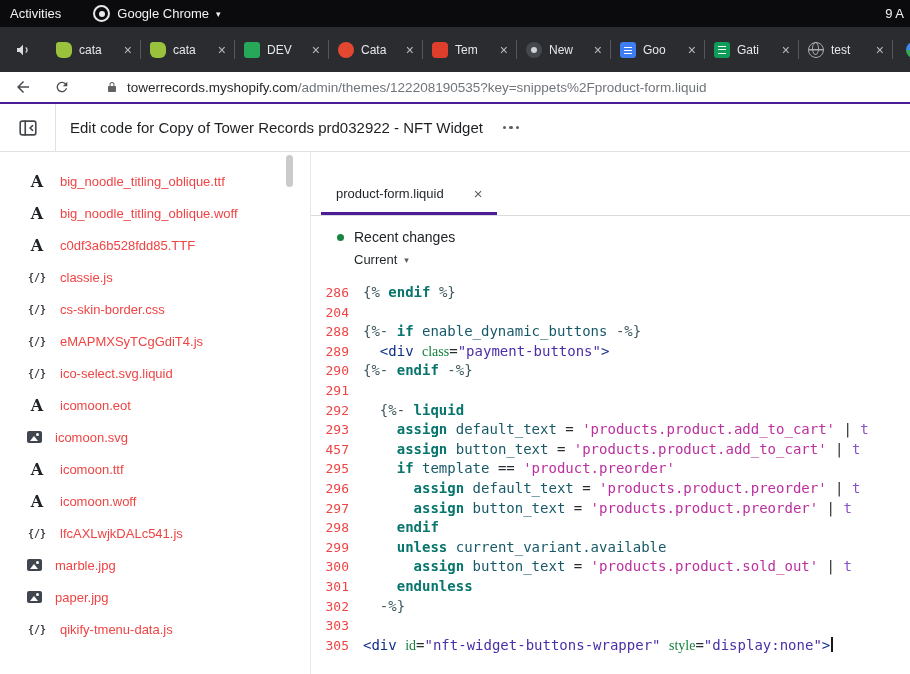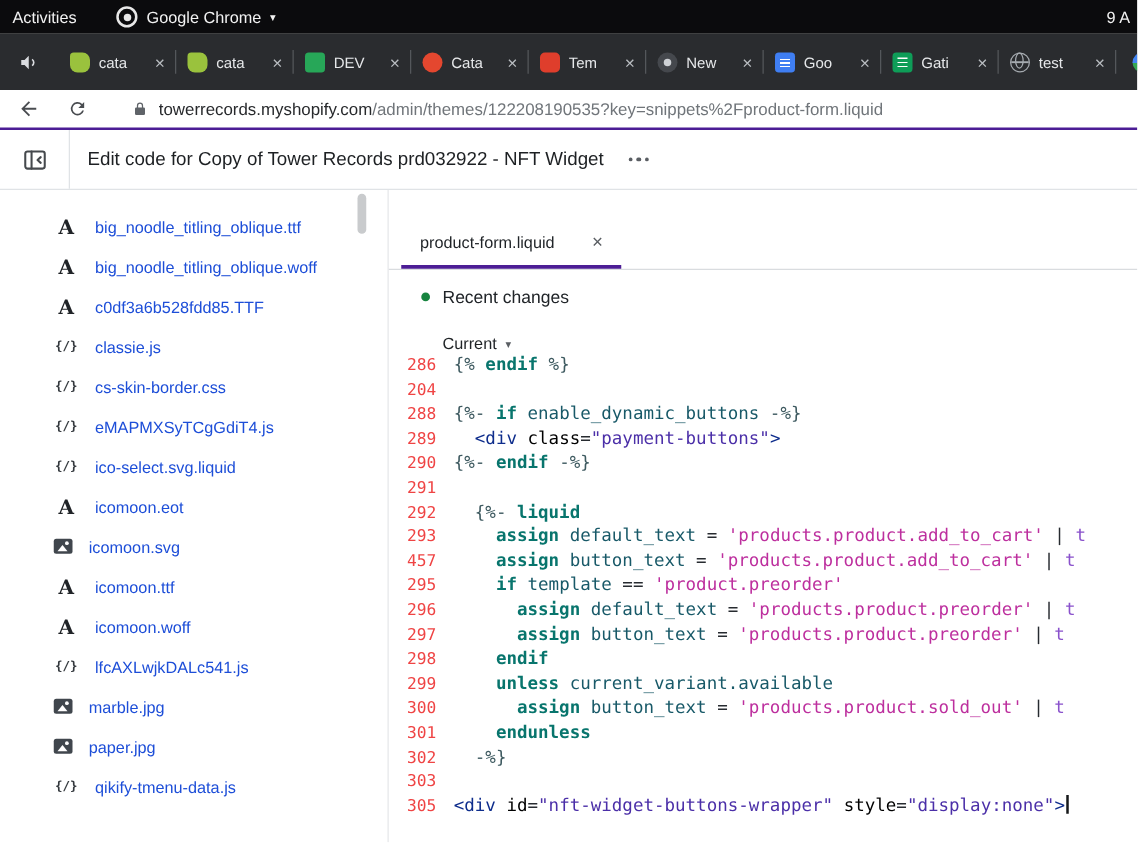--- a/index.html
+++ b/index.html
@@ -62,56 +62,56 @@
   .page-header{height:48px;border-bottom:1px solid #e0e3e6;display:flex;align-items:center;flex:none;box-sizing:border-box;}
   .exit-btn{width:56px;height:100%;border-right:1px solid #e0e3e6;display:flex;align-items:center;justify-content:center;box-sizing:border-box;}
   .page-title{margin-left:14px;font-size:15px;color:#1d2023;}
   .more-dots{margin-left:18px;display:flex;gap:3px;align-items:center;padding:6px 2px;}
   .more-dots i{width:3.5px;height:3.5px;border-radius:50%;background:#5a5e63;}
 
   .page-body{flex:1;display:flex;min-height:0;}
 
   
   .sidebar{width:310px;flex:none;position:relative;padding-top:13px;box-sizing:border-box;overflow:hidden;}
-  .file-row{height:32px;display:flex;align-items:center;padding-left:43px;gap:13px;font-size:13px;color:#1d4ed8;}
+  .file-row{height:32px;display:flex;align-items:center;padding-left:27px;gap:13px;font-size:13px;color:#ef4444;}
   .ficon{width:20px;display:flex;justify-content:center;align-items:center;color:#2b2f33;flex:none;}
   .icon-font::before{content:"A";font-family:"DejaVu Serif",serif;font-weight:bold;font-size:16px;color:#202327;}
   .icon-code::before{content:"{/}";font-family:"DejaVu Sans Mono",monospace;font-size:10px;font-weight:bold;color:#33383d;}
   .icon-image{width:15px;height:12px;background:#40464d;border-radius:2px;position:relative;}
   .icon-image::after{content:"";position:absolute;bottom:2px;left:2.5px;border-left:4px solid transparent;
         border-right:4px solid transparent;border-bottom:5px solid #fff;}
   .icon-image::before{content:"";position:absolute;top:2px;right:3px;width:3px;height:3px;border-radius:50%;background:#fff;}
   .sb-thumb{position:absolute;top:3px;right:17px;width:7px;height:32px;background:#c9cbcd;border-radius:4px;}
 
   
   .editor{flex:1;display:flex;flex-direction:column;border-left:1px solid #e6e8ea;min-width:0;}
   .file-tabbar{height:64px;border-bottom:1px solid #d9dcdf;display:flex;align-items:flex-end;
                padding-left:10px;box-sizing:border-box;flex:none;}
   .file-tab{height:41px;display:flex;align-items:center;gap:30px;padding:0 15px;
             border-bottom:3px solid #4c1d95;box-sizing:border-box;font-size:13px;color:#1f2327;}
   .file-tab-close{color:#5a5e63;font-size:15px;line-height:1;}
   .recent-panel{height:64px;padding:13px 0 0 26px;box-sizing:border-box;flex:none;}
   .recent-row{display:flex;align-items:center;gap:10px;font-size:14px;color:#202428;}
   .green-dot{width:7px;height:7px;border-radius:50%;background:#17843f;}
-  .version-row{margin-top:22px;padding-left:17px;display:flex;align-items:center;gap:7px;
+  .version-row{margin-top:7px;padding-left:17px;display:flex;align-items:center;gap:7px;
                font-size:13px;color:#1f2326;width:max-content;}
   .version-caret{color:#5a5e63;}
 
   .code-area{flex:1;padding-top:3px;font-family:"DejaVu Sans Mono",monospace;overflow:hidden;}
   .code-line{display:flex;height:19.6px;line-height:19.6px;white-space:pre;font-size:14px;}
   .ln{width:52px;padding-right:14px;text-align:right;color:#ef4444;font-size:13px;flex:none;box-sizing:border-box;}
   .lc{flex:1;}
   .tok-d{color:#3e5a60;}
   .tok-k{color:#08756d;font-weight:bold;}
   .tok-v{color:#185968;}
   .tok-p{color:#272b30;}
   .tok-s{color:#bd2f9e;}
   .tok-f{color:#8a52cc;}
   .tok-t{color:#0e2d8c;}
-  .tok-an{color:#000000;}
+  .tok-an{color:#15803d;font-family:Liberation Serif, serif;}
   .tok-av{color:#4b2fa8;}
   .cursor{display:inline-block;width:2px;height:15px;background:#16181a;vertical-align:-2px;margin-left:1px;}
 </style>
 </head>
 <body>
 
 <div class="screen">
 
   <div class="os-bar">
     <span class="activities">Activities</span>

